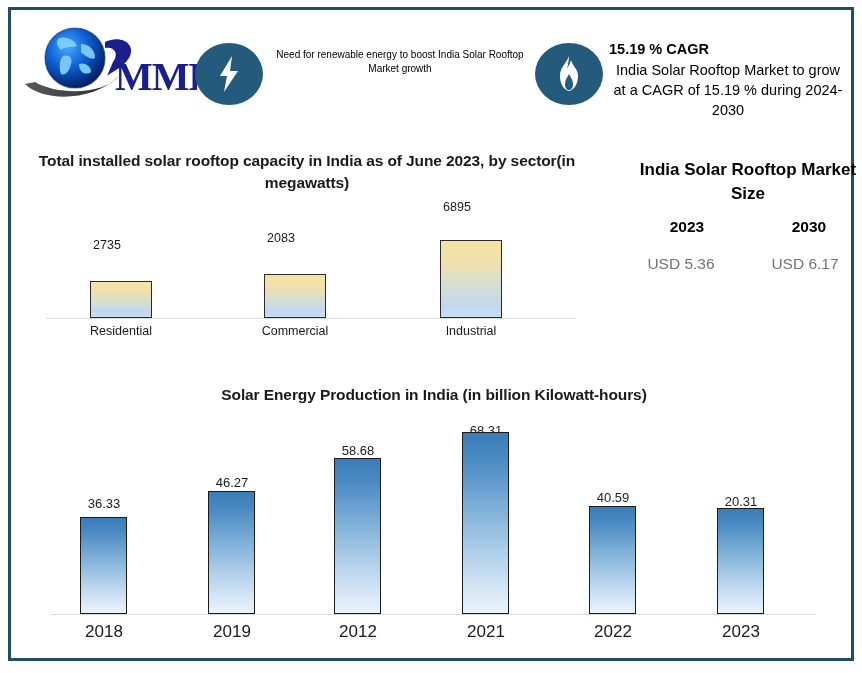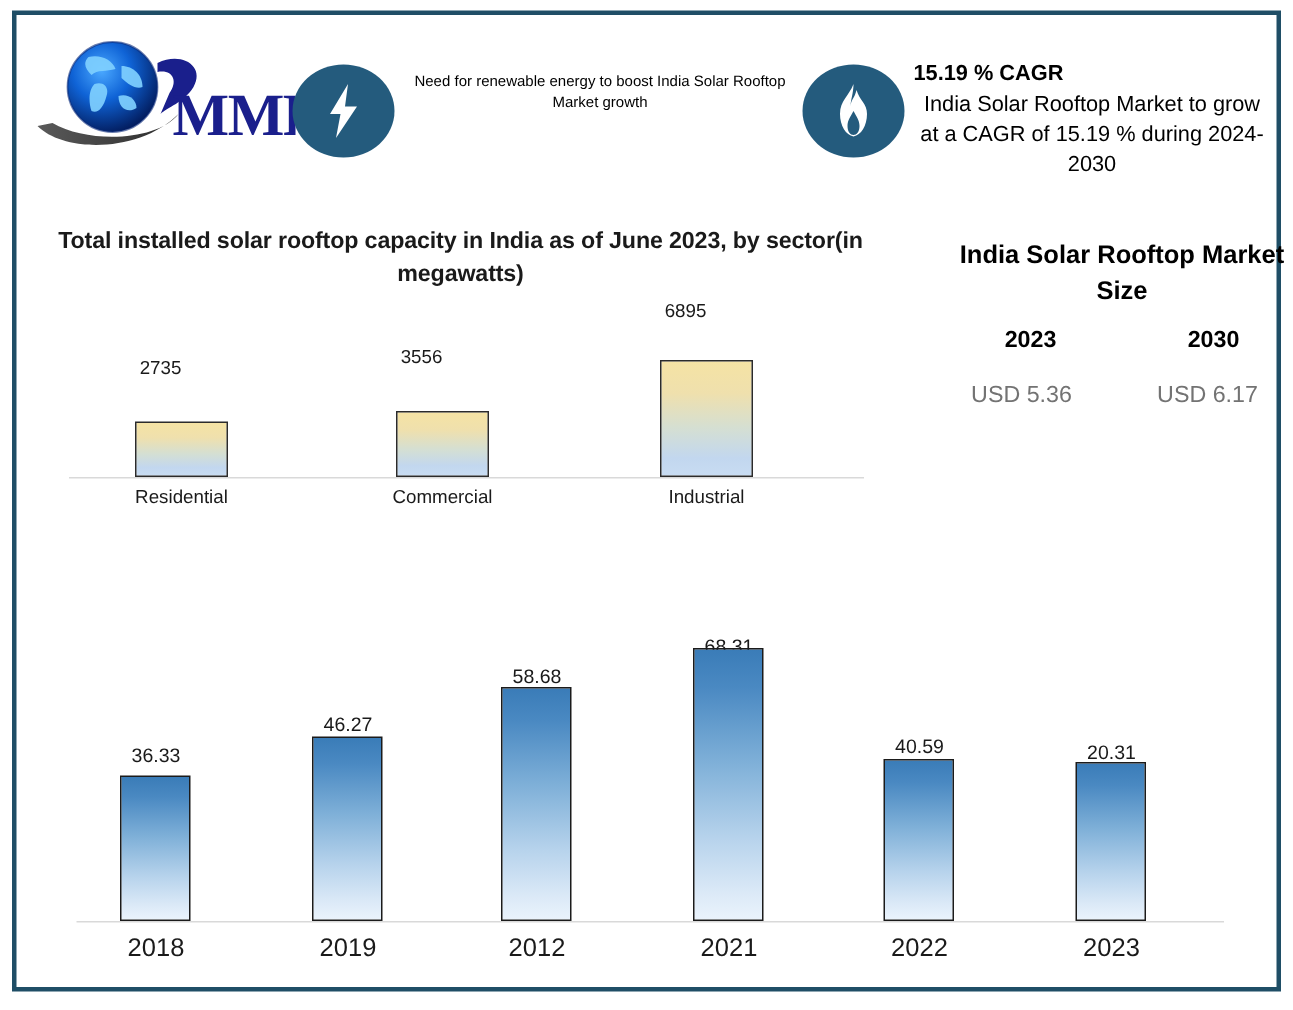--- a/index.html
+++ b/index.html
@@ -175,39 +175,40 @@
 
     <div class="chart1">
       <div class="chart1-title">Total installed solar rooftop capacity in India as of June 2023, by sector(in megawatts)</div>
       <div class="c1-plot">
         <div class="c1-axis"></div>
 
         <div class="c1-val" style="left:50px; top:24px;">2735</div>
         <div class="c1-bar" style="left:73px; width:62px; height:37px;"></div>
         <div class="c1-lab" style="left:44px;">Residential</div>
 
-        <div class="c1-val" style="left:224px; top:17px;">3556</div>
+        <div class="c1-val" style="left:224px; top:17px;">2083</div>
         <div class="c1-bar" style="left:247px; width:62px; height:44px;"></div>
         <div class="c1-lab" style="left:218px;">Commercial</div>
 
         <div class="c1-val" style="left:400px; top:-14px;">6895</div>
         <div class="c1-bar" style="left:423px; width:62px; height:78px;"></div>
         <div class="c1-lab" style="left:394px;">Industrial</div>
       </div>
     </div>
 
     <div class="msize">
       <div class="ms-title">India Solar Rooftop Market Size</div>
       <div class="ms-year" style="left:6px;">2023</div>
       <div class="ms-val" style="left:0px;">USD 5.36</div>
       <div class="ms-year" style="left:128px;">2030</div>
       <div class="ms-val" style="left:124px;">USD 6.17</div>
     </div>
 
     <div class="chart2">
+      <div class="chart2-title">Solar Energy Production in India (in billion Kilowatt-hours)</div>
       <div class="c2-plot">
         <div class="c2-axis"></div>
 
         <div class="c2-val" style="left:42px; top:76px;">36.33</div>
         <div class="c2-bar" style="left:63px; width:47px; height:97px;"></div>
         <div class="c2-lab" style="left:32px;">2018</div>
 
         <div class="c2-val" style="left:170px; top:55px;">46.27</div>
         <div class="c2-bar" style="left:191px; width:47px; height:123px;"></div>
         <div class="c2-lab" style="left:160px;">2019</div>

